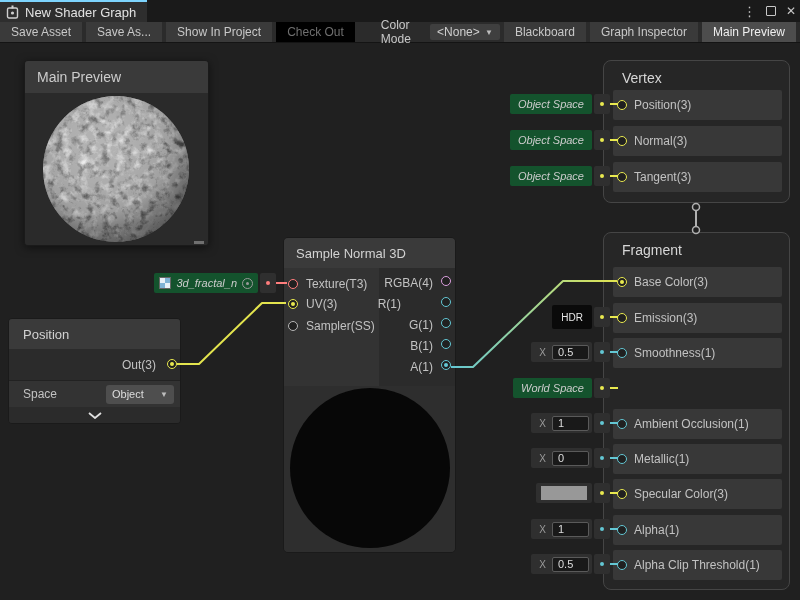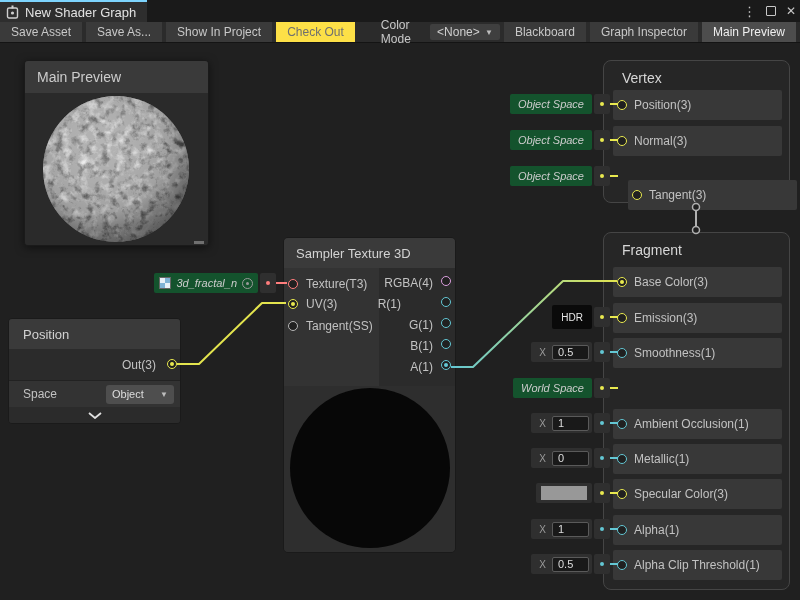--- a/index.html
+++ b/index.html
@@ -14,21 +14,21 @@
   .win-controls { position:absolute; right:4px; top:0; height:22px; display:flex; align-items:center; gap:10px; color:#c7c7c7; }
   .kebab { font-size:13px; line-height:1; }
   .maxbox { width:10px; height:10px; border:1.5px solid #c7c7c7; border-radius:1px; display:inline-block; }
   .closex { font-size:12px; line-height:1; }
 
   
   .toolbar { position:absolute; left:0; top:22px; width:800px; height:21px; background:#2b2b2b;
              border-bottom:1px solid #141414; display:flex; align-items:stretch; }
   .tbtn { background:#3a3a3a; color:#c8c8c8; font-size:12px; display:flex; align-items:center;
           padding:0 11px; margin-right:4px; white-space:nowrap; }
-  .tbtn.disabled { color:#6f6f6f; background:#fde047; }
+  .tbtn.disabled { color:#6f6f6f; background:#000000; }
   .tbtn.active { background:#4d4d4d; color:#efefef; }
   .cm-label { color:#c8c8c8; font-size:12px; display:flex; align-items:center; margin:0 8px 0 22px; }
   .dropdown { background:#3f3f3f; color:#cfcfcf; font-size:12px; width:98px; display:flex; align-items:center;
               justify-content:space-between; padding:0 7px; margin:2px 4px 2px 0; border-radius:2px; }
   .dd-arrow { font-size:8px; color:#bdbdbd; }
 
   
   .canvas { position:absolute; left:0; top:43px; width:800px; height:557px; background:#202020; }
 
   
@@ -136,21 +136,21 @@
     <div class="node" style="left:603px; top:17px; width:187px; height:143px;">
       <div class="node-title">Vertex</div>
       <div class="slot-row" style="top:29px;">
         <span class="port" style="border-color: rgb(233, 233, 79);"></span>
         <span class="row-label">Position(3)</span>
       </div>
       <div class="slot-row" style="top:65px;">
         <span class="port" style="border-color: rgb(233, 233, 79);"></span>
         <span class="row-label">Normal(3)</span>
       </div>
-      <div class="slot-row" style="top:119px;margin-left:15px;">
+      <div class="slot-row" style="top:101px;">
         <span class="port" style="border-color: rgb(233, 233, 79);"></span>
         <span class="row-label">Tangent(3)</span>
       </div>
     </div>
 
     <div class="widget-group" style="right:190px; top:51px;">
       <div class="pill-text">Object Space</div>
       <div class="dot-box">
           <span class="dot" style="background-color: rgb(233, 233, 79);"></span>
           <span class="stub" style="background-color: rgb(233, 233, 79);"></span>
@@ -277,35 +277,35 @@
           <span class="x-label">X</span>
           <span class="x-field">0.5</span>
         </div>
       <div class="dot-box">
           <span class="dot" style="background-color: rgb(99, 199, 212);"></span>
           <span class="stub" style="background-color: rgb(99, 199, 212);"></span>
         </div>
     </div>
 
     <div class="stx-node">
-      <div class="stx-header">Sampler Texture 3D</div>
+      <div class="stx-header">Sample Normal 3D</div>
       <div class="stx-incol"></div>
       <div class="stx-inrow" style="top:38px;">
         <span class="port" style="border-color: rgb(255, 125, 125);"></span>
         <span class="stx-label">Texture(T3)</span>
       </div>
       <div class="stx-inrow" style="top:58px;">
         <span class="port" style="border-color: rgb(233, 233, 79);">
             <i class="pdot" style="background-color: rgb(233, 233, 79);"></i>
           </span>
         <span class="stx-label">UV(3)</span>
       </div>
       <div class="stx-inrow" style="top:80px;">
         <span class="port" style="border-color: rgb(181, 181, 181);"></span>
-        <span class="stx-label">Tangent(SS)</span>
+        <span class="stx-label">Sampler(SS)</span>
       </div>
       <div class="stx-outrow" style="top:38px;">
         <span class="stx-label">RGBA(4)</span>
         <span class="port" style="border-color: rgb(218, 158, 221);"></span>
       </div>
       <div class="stx-outrow" style="top:59px;gap:40px;">
         <span class="stx-label">R(1)</span>
         <span class="port" style="border-color: rgb(99, 199, 212);"></span>
       </div>
       <div class="stx-outrow" style="top:80px;">

